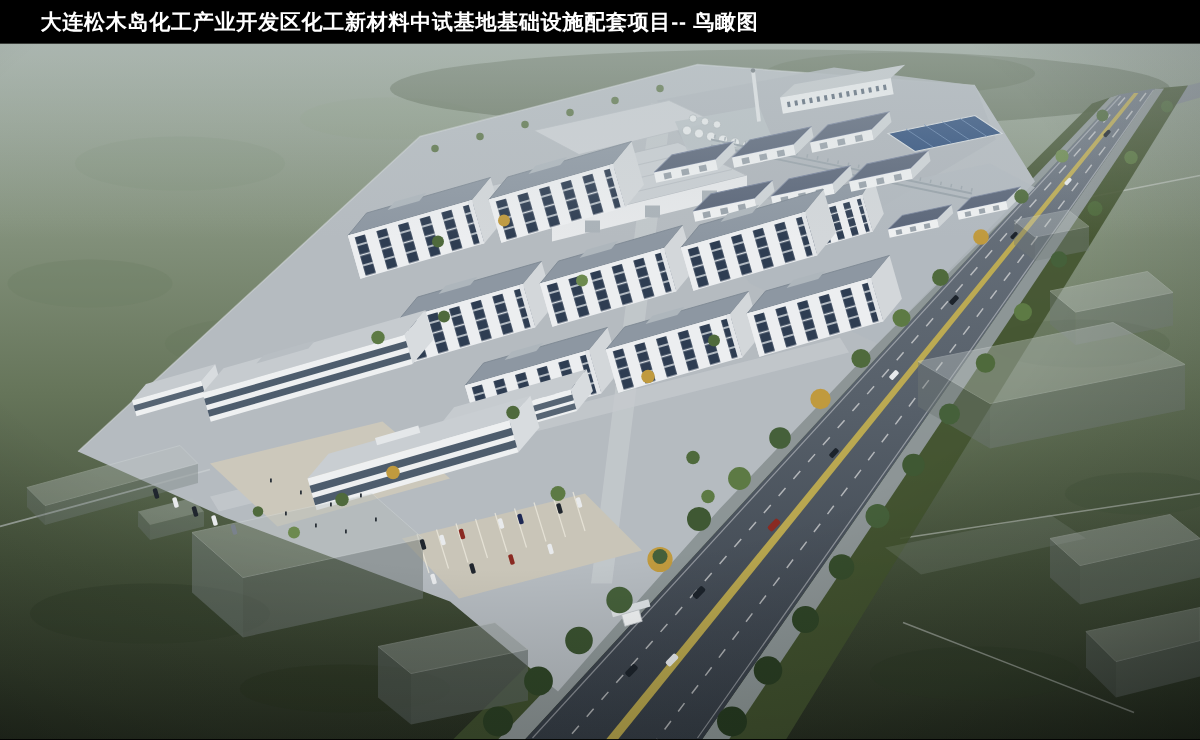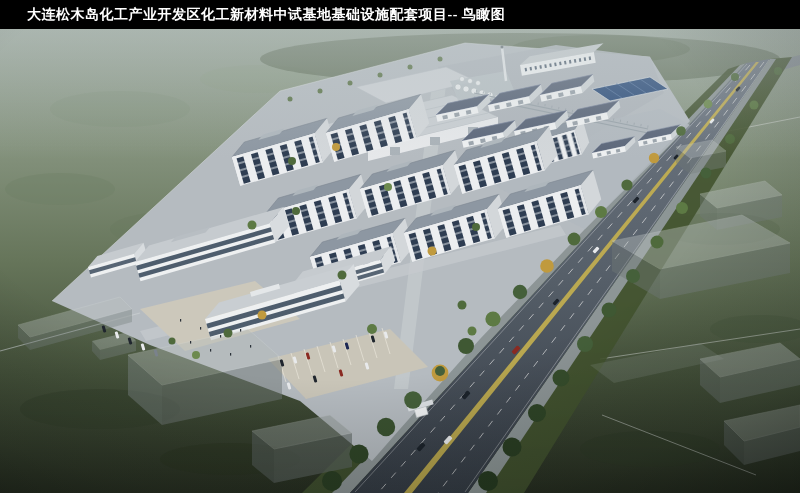--- a/index.html
+++ b/index.html
@@ -1,21 +1,21 @@
 <!DOCTYPE html>
 <html><head>
 <meta charset="utf-8">
 <style>
   html,body{margin:0;padding:0;background:#000;}
   .stage{position:relative;width:800px;height:493px;overflow:hidden;background:#000;
          font-family:"Liberation Sans","DejaVu Sans",sans-serif;}
   .titlebar{position:absolute;top:0;left:0;width:800px;height:29px;background:#000;
             display:flex;align-items:center;}
   .titlebar .title{color:#fff;font-size:14px;font-weight:700;letter-spacing:.5px;
-                   padding-left:27px;white-space:nowrap;font-family:Liberation Serif, serif;}
+                   padding-left:27px;white-space:nowrap;}
   .scene{position:absolute;top:29px;left:0;}
 </style>
 </head>
 <body>
 
 <div class="stage">
   <div class="titlebar">
     <span class="title">大连松木岛化工产业开发区化工新材料中试基地基础设施配套项目-- 鸟瞰图</span>
   </div>
 

